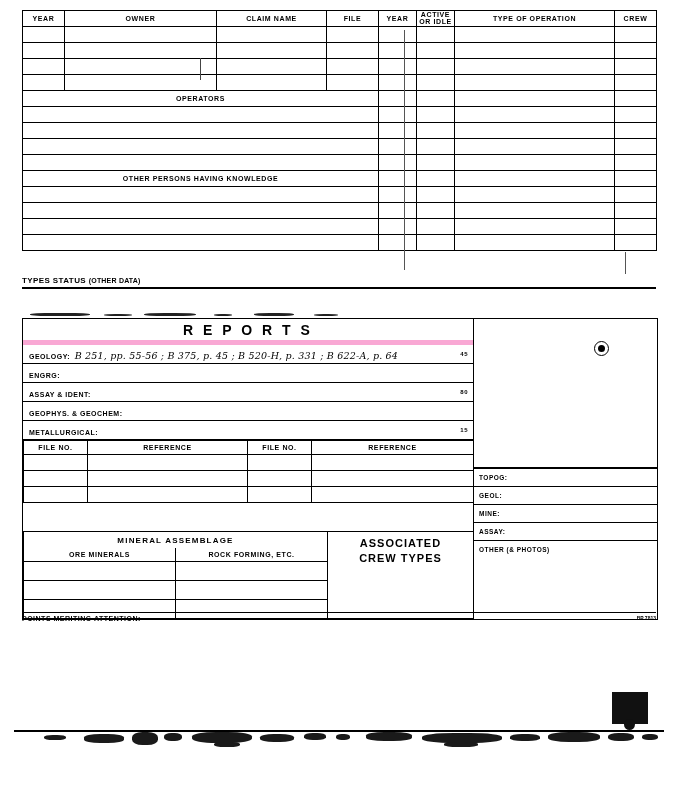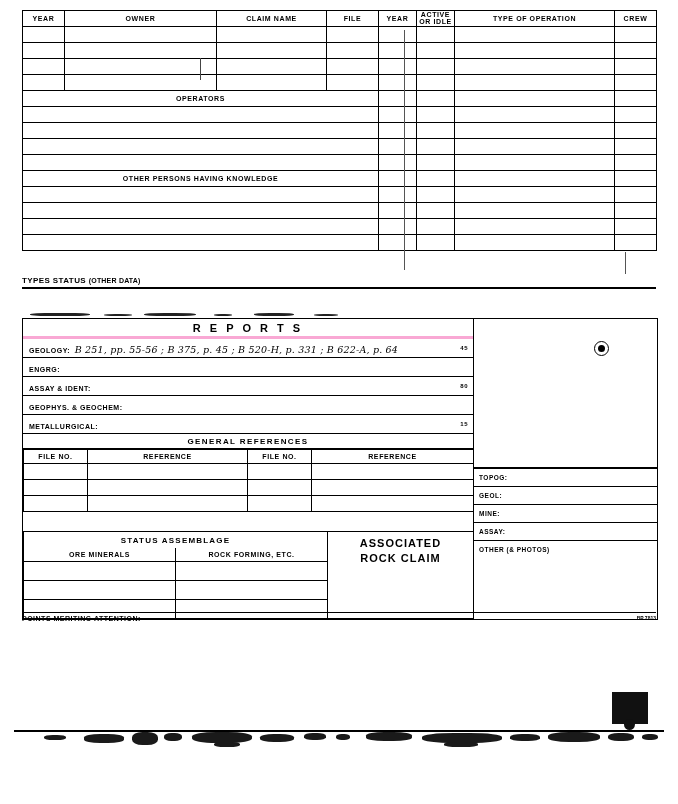--- a/index.html
+++ b/index.html
@@ -84,25 +84,25 @@
     border-right: 1px solid #000;
   }
   .lower .right {
     position: absolute;
     left: 451px; top: 0;
     width: 183px; height: 100%;
   }
 
   .reports-title {
     text-align: center;
-    font-size: 11px;
+    font-size: 14px;
     font-weight: bold;
     letter-spacing: 3px;
     padding: 3px 0 2px;
-    border-bottom: 3px solid #f9a8d4;
+    border-bottom: 5px solid #f9a8d4;
   }
   .rep-row {
     position: relative;
     border-bottom: 1px solid #000;
     height: 19px;
     font-size: 7px;
     font-weight: bold;
     letter-spacing: .5px;
     padding: 5px 0 0 6px;
     box-sizing: border-box;
@@ -467,21 +467,20 @@
         <span>GEOPHYS. &amp; GEOCHEM:</span>
         <span class="hand"></span>
         <span class="num"></span>
       </div>
       <div class="rep-row">
         <span>METALLURGICAL:</span>
         <span class="hand"></span>
         <span class="num">15</span>
       </div>
 
-      <div class="genrefs-title">GENERAL REFERENCES</div>
 
       <table class="grid" style="border-left:none;border-right:none;">
         <colgroup>
           <col style="width:64px">
             <col style="width:160px">
           <col style="width:64px">
             <col style="width:162px">
         </colgroup>
         <tbody>
             <tr>
@@ -514,26 +513,26 @@
       <div class="mineral-wrap">
         <table class="grid" style="border-left:none;border-right:none;">
           <colgroup>
             <col style="width:152px">
               <col style="width:152px">
               <col style="width:146px">
           </colgroup>
           <tbody>
               <tr>
             <td colspan="2" style="height:auto;border-bottom:none;">
-              <div class="mineral-title">STATUS ASSEMBLAGE</div>
+              <div class="mineral-title">MINERAL ASSEMBLAGE</div>
             </td>
             <td rowspan="5" style="vertical-align:top;">
               <div class="assoc-title">
                 <span>ASSOCIATED</span><br>
-                <span>ROCK CLAIM</span>
+                <span>CREW TYPES</span>
               </div>
             </td>
           </tr>
           <tr>
             <th style="border-top:none;">ORE MINERALS</th>
             <th style="border-top:none;">ROCK FORMING, ETC.</th>
           </tr>
           <tr>
             <td class="row-cell" style="height:18px;"></td>
             <td class="row-cell" style="height:18px;"></td>

